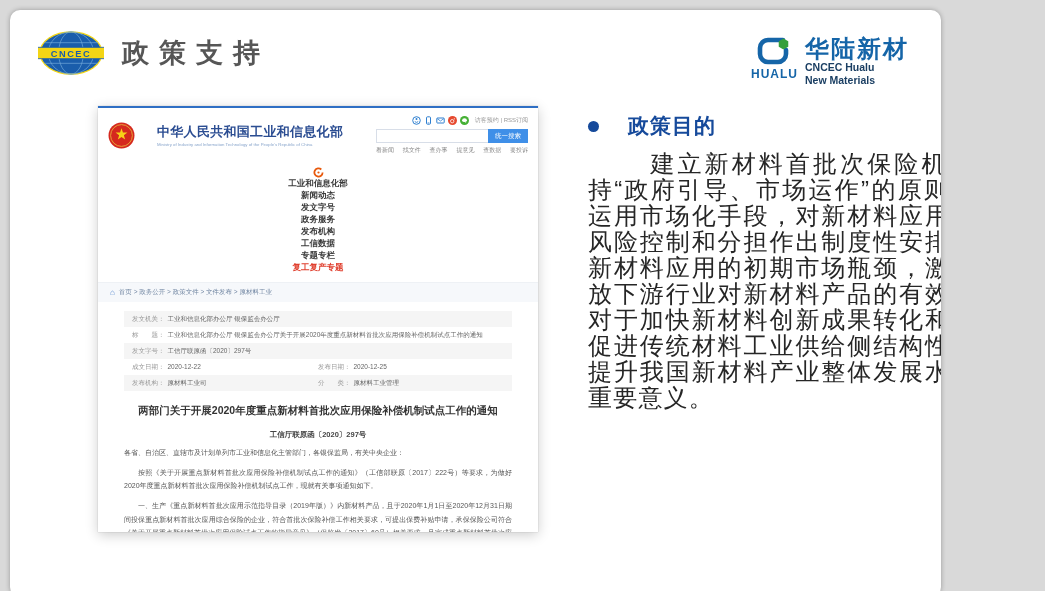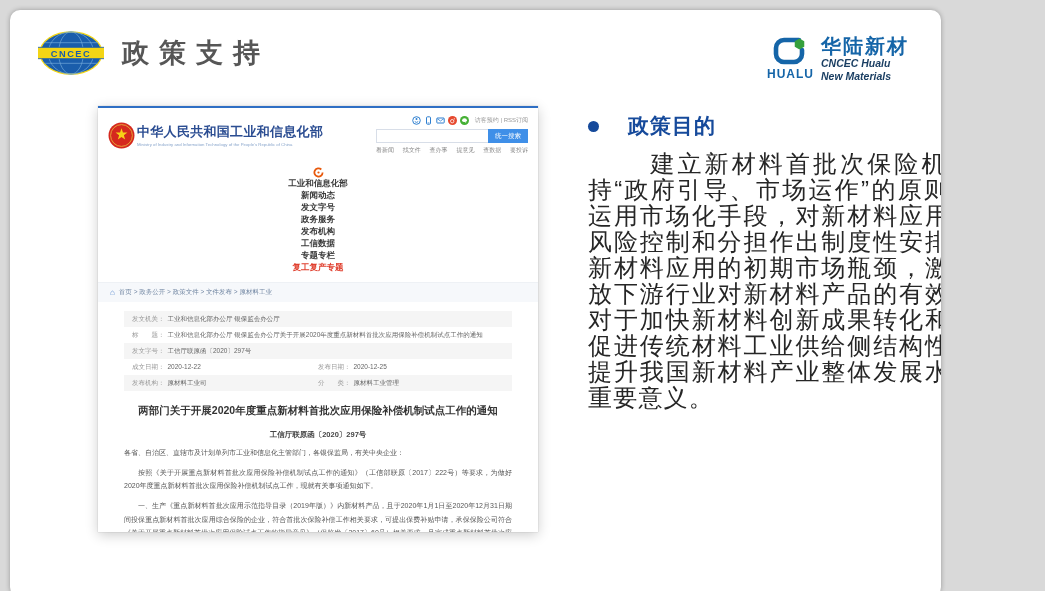--- a/index.html
+++ b/index.html
@@ -5,29 +5,29 @@
   html,body{margin:0;padding:0;background:#d9d9d9;font-family:"Liberation Sans",sans-serif;}
   .slide{position:relative;width:931px;height:587px;margin:10px;background:#fff;border-radius:10px;
          overflow:hidden;box-shadow:0 0 5px rgba(0,0,0,.3);}
 
   
   .header-left{position:absolute;left:28px;top:20px;display:flex;align-items:center;gap:18px;}
   .slide-title{font-family:"DejaVu Serif",serif;font-weight:bold;font-size:27px;color:#565656;letter-spacing:10px;}
   .header-right{position:absolute;right:32px;top:26px;display:flex;align-items:flex-start;gap:7px;}
   .hualu-icon-wrap{display:flex;flex-direction:column;align-items:center;}
   .hualu-word{font-size:12px;font-weight:bold;color:#1565a8;letter-spacing:1px;margin-top:1px;}
-  .hualu-cn{font-size:20px;font-weight:bold;color:#1565a8;letter-spacing:2px;line-height:1.05;}
-  .hualu-en{font-size:10.5px;font-weight:bold;color:#1b3f63;line-height:1.25;font-style:italic;}
+  .hualu-cn{font-size:24px;font-weight:bold;color:#1565a8;letter-spacing:2px;line-height:1.05;}
+  .hualu-en{font-size:10.5px;font-weight:bold;color:#1b3f63;line-height:1.25;}
 
   
   .website-card{position:absolute;left:88px;top:96px;width:440px;height:426px;background:#fff;
                 box-shadow:0 3px 12px rgba(0,0,0,.20),0 0 1px rgba(0,0,0,.25);overflow:hidden;}
   .site-topline{height:2px;background:#2f6fc4;}
   .site-header{display:flex;justify-content:space-between;padding:8px 10px 5px;}
-  .site-brand{display:flex;gap:2px;align-items:center;}
+  .site-brand{display:flex;gap:22px;align-items:center;}
   .site-name{font-size:13px;font-weight:bold;color:#2b4d92;white-space:nowrap;letter-spacing:.3px;}
   .site-name-en{font-size:6px;color:#8aa6cc;transform:scale(.72);transform-origin:left top;white-space:nowrap;margin-top:1px;}
   .site-tools{width:152px;flex-shrink:0;}
   .tool-icons{display:flex;align-items:center;gap:3px;justify-content:flex-end;}
   .visitor-links{font-size:6px;color:#999;margin-left:3px;white-space:nowrap;}
   .search-row{display:flex;margin-top:4px;height:14px;}
   .search-input{flex:1;border:1px solid #d8dee8;border-right:none;outline:none;height:14px;box-sizing:border-box;
                 font-size:7px;padding:0 3px;min-width:0;}
   .search-btn{background:#3f8fe8;color:#fff;border:none;font-size:6.5px;padding:0 7px;height:14px;cursor:pointer;white-space:nowrap;}
   .quick-links{display:flex;justify-content:space-between;margin-top:3px;font-size:6px;color:#8a8a8a;}

